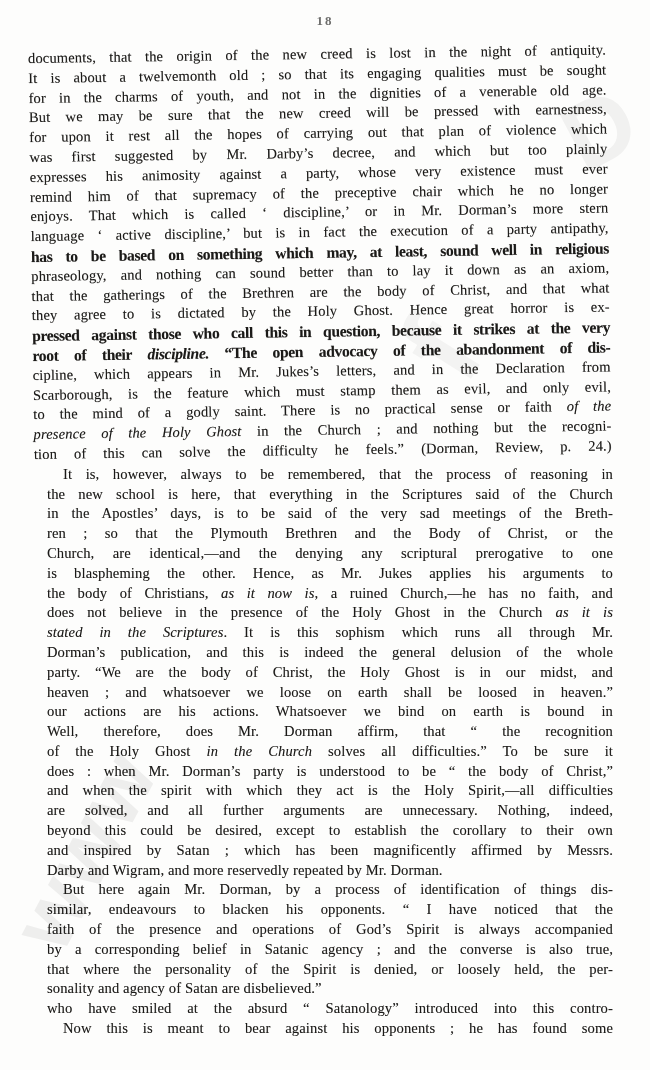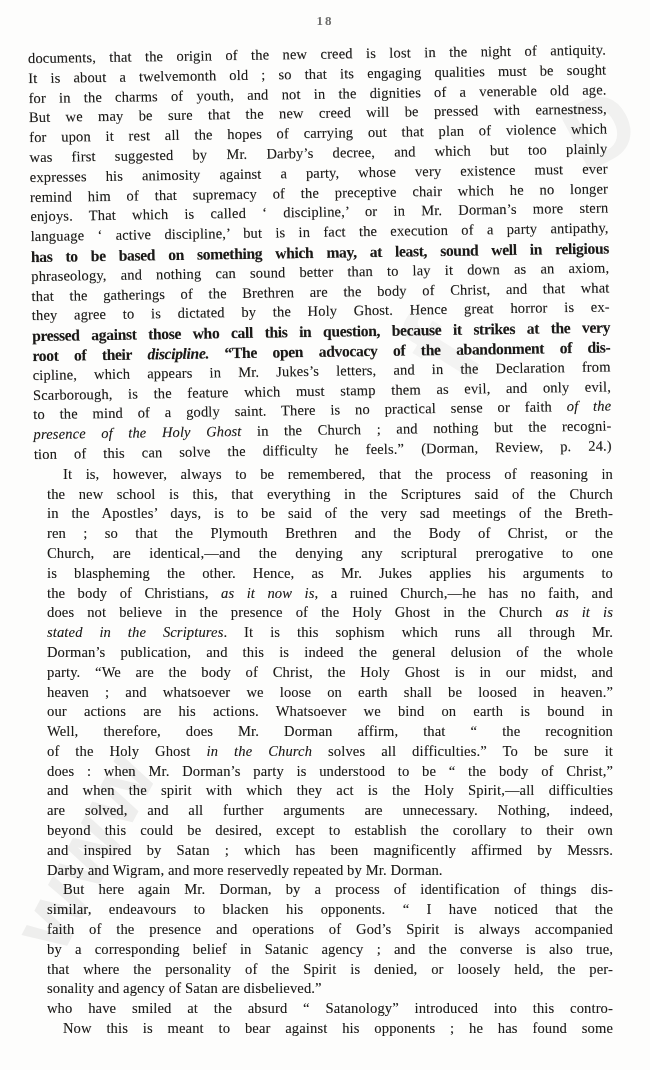--- a/index.html
+++ b/index.html
@@ -89,21 +89,21 @@
         <div class="line heavy"><span>pressed against those who call this in question, because it strikes at the very</span></div>
         <div class="line heavy"><span>root of their </span><span class="it">discipline.</span><span>  “The open advocacy of the abandonment of dis-</span></div>
         <div class="line"><span>cipline, which appears in Mr. Jukes’s letters, and in the Declaration from</span></div>
         <div class="line"><span>Scarborough, is the feature which must stamp them as evil, and only evil,</span></div>
         <div class="line"><span>to the mind of a godly saint.  There is no practical sense or faith </span><span class="it">of the</span></div>
         <div class="line"><span class="it">presence of the Holy Ghost</span><span> in the Church ; and nothing but the recogni-</span></div>
         <div class="line"><span>tion of this can solve the difficulty he feels.” (Dorman, Review, p. 24.)</span></div>
       </div>
       <div class="para">
         <div class="line indent"><span>It is, however, always to be remembered, that the process of reasoning in</span></div>
-        <div class="line"><span>the new school is this, that everything in the Scriptures said of the Church</span></div>
+        <div class="line"><span>the new school is here, that everything in the Scriptures said of the Church</span></div>
         <div class="line"><span>in the Apostles’ days, is to be said of the very sad meetings of the Breth-</span></div>
         <div class="line"><span>ren ; so that the Plymouth Brethren and the Body of Christ, or the</span></div>
         <div class="line"><span>Church, are identical,—and the denying any scriptural prerogative to one</span></div>
         <div class="line"><span>is blaspheming the other.  Hence, as Mr. Jukes applies his arguments to</span></div>
         <div class="line"><span>the body of Christians, </span><span class="it">as it now is</span><span>, a ruined Church,—he has no faith, and</span></div>
         <div class="line"><span>does not believe in the presence of the Holy Ghost in the Church </span><span class="it">as it is</span></div>
         <div class="line"><span class="it">stated in the Scriptures</span><span>.  It is this sophism which runs all through Mr.</span></div>
         <div class="line"><span>Dorman’s publication, and this is indeed the general delusion of the whole</span></div>
         <div class="line"><span>party.  “We are the body of Christ, the Holy Ghost is in our midst, and</span></div>
         <div class="line"><span>heaven ; and whatsoever we loose on earth shall be loosed in heaven.”</span></div>

